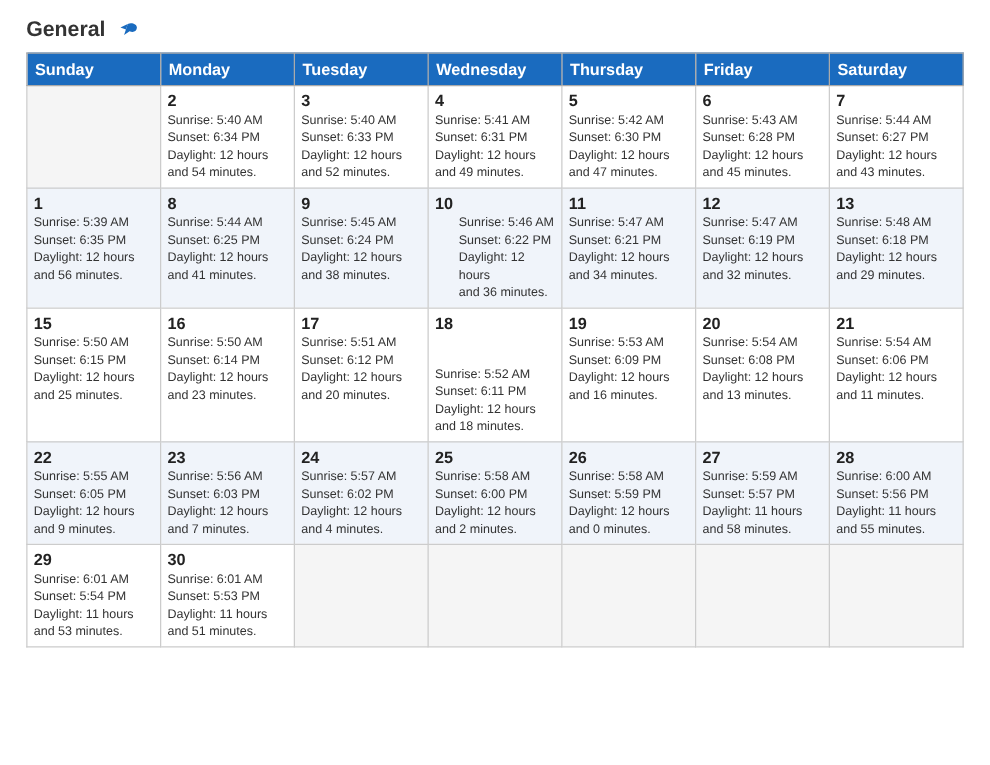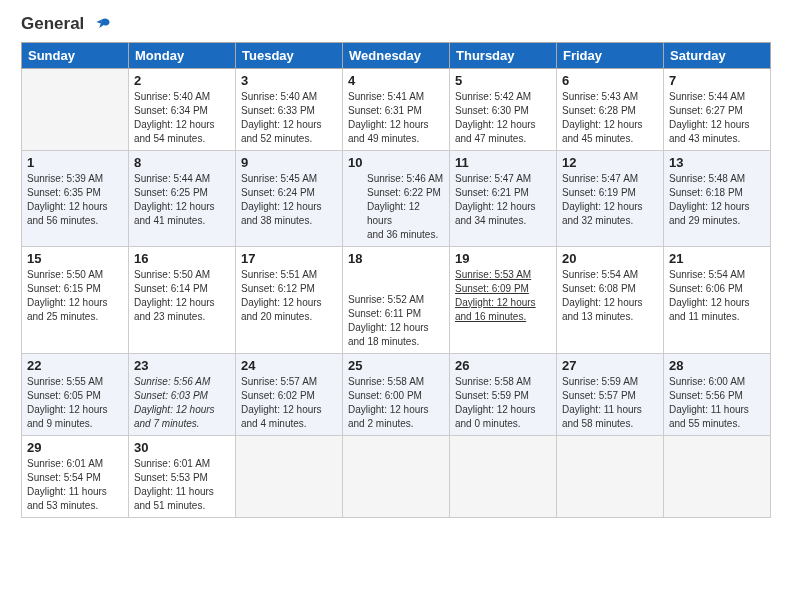--- a/index.html
+++ b/index.html
@@ -235,21 +235,21 @@
           </td>
           <td>
             <span class="day-num">18</span>
             <div class="cell-text" style="white-space: pre-line; margin-top: 27px;">Sunrise: 5:52 AM
 Sunset: 6:11 PM
 Daylight: 12 hours
 and 18 minutes.</div>
           </td>
           <td>
             <span class="day-num">19</span>
-            <div class="cell-text" style="white-space: pre-line; text-decoration: underline;">Sunrise: 5:53 AM
+            <div class="cell-text" style="white-space: pre-line;">Sunrise: 5:53 AM
 Sunset: 6:09 PM
 Daylight: 12 hours
 and 16 minutes.</div>
           </td>
           <td>
             <span class="day-num">20</span>
             <div class="cell-text" style="white-space: pre-line;">Sunrise: 5:54 AM
 Sunset: 6:08 PM
 Daylight: 12 hours
 and 13 minutes.</div>
@@ -265,21 +265,21 @@
         <tr>
           <td>
             <span class="day-num">22</span>
             <div class="cell-text" style="white-space: pre-line;">Sunrise: 5:55 AM
 Sunset: 6:05 PM
 Daylight: 12 hours
 and 9 minutes.</div>
           </td>
           <td>
             <span class="day-num">23</span>
-            <div class="cell-text" style="white-space: pre-line; font-style: italic;">Sunrise: 5:56 AM
+            <div class="cell-text" style="white-space: pre-line;">Sunrise: 5:56 AM
 Sunset: 6:03 PM
 Daylight: 12 hours
 and 7 minutes.</div>
           </td>
           <td>
             <span class="day-num">24</span>
             <div class="cell-text" style="white-space: pre-line;">Sunrise: 5:57 AM
 Sunset: 6:02 PM
 Daylight: 12 hours
 and 4 minutes.</div>

